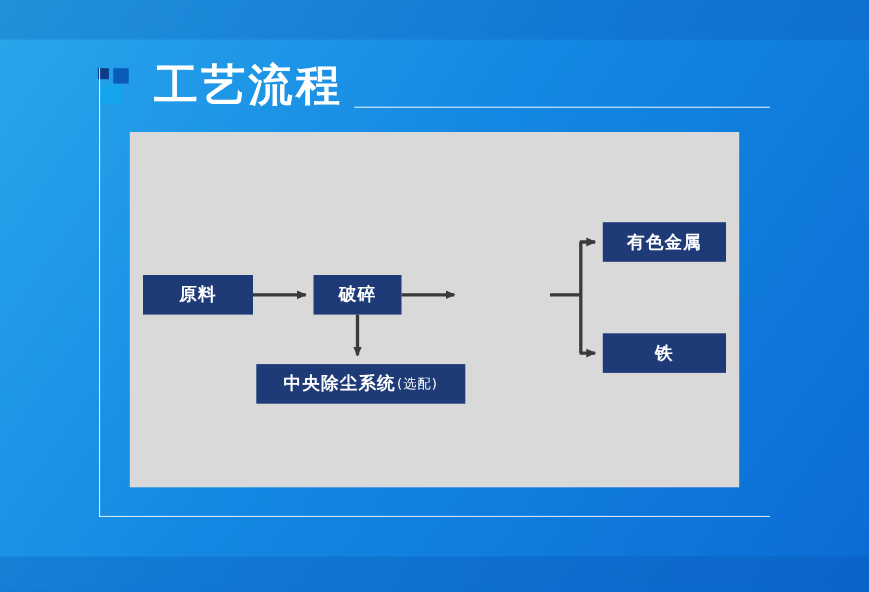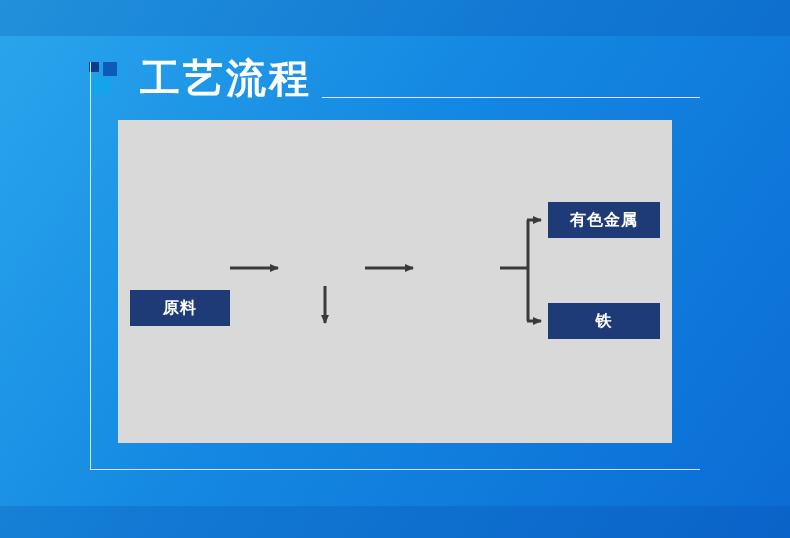--- a/index.html
+++ b/index.html
@@ -35,21 +35,21 @@
     position:absolute;left:118px;top:120px;width:554px;height:323px;
     background:#d9d9d9;
   }
   .connectors{position:absolute;left:0;top:0;}
 
   .node{
     position:absolute;background:#1e3b78;color:#ffffff;
     display:flex;align-items:center;justify-content:center;
     font-size:16px;font-weight:600;letter-spacing:1px;
   }
-  .node-raw{left:12px;top:130px;width:100px;height:36px;margin-top:40px;}
+  .node-raw{left:12px;top:130px;width:100px;height:36px;}
   .node-crush{left:167px;top:130px;width:80px;height:36px;}
   .node-sort{left:302px;top:130px;width:80px;height:36px;}
   .node-nonferrous{left:430px;top:82px;width:112px;height:36px;align-items:center;}
   .node-iron{left:430px;top:183px;width:112px;height:36px;}
   .node-dust{left:115px;top:211px;width:190px;height:36px;}
   .node-suffix{font-size:12px;font-weight:400;margin-left:1px;}
 </style>
 </head>
 <body>
 
@@ -85,22 +85,29 @@
       <path d="M382 148 H410 M410 100 V201" stroke="#3a3a3a" stroke-width="3" fill="none"></path>
 
       <line x1="409" y1="100" x2="423" y2="100" stroke="#3a3a3a" stroke-width="3" marker-end="url(#arrow)"></line>
 
       <line x1="409" y1="201" x2="423" y2="201" stroke="#3a3a3a" stroke-width="3" marker-end="url(#arrow)"></line>
     </svg>
 
     <div class="node node-raw">
       <span>原料</span>
     </div>
+    <div class="node node-crush">
+      <span>破碎</span>
+    </div>
     <div class="node node-nonferrous">
       <span>有色金属</span>
     </div>
     <div class="node node-iron">
       <span>铁</span>
+    </div>
+    <div class="node node-dust">
+      <span>中央除尘系统</span>
+      <span class="node-suffix">(选配)</span>
     </div>
 
   </div>
 
 </div>
 
 </body></html>

